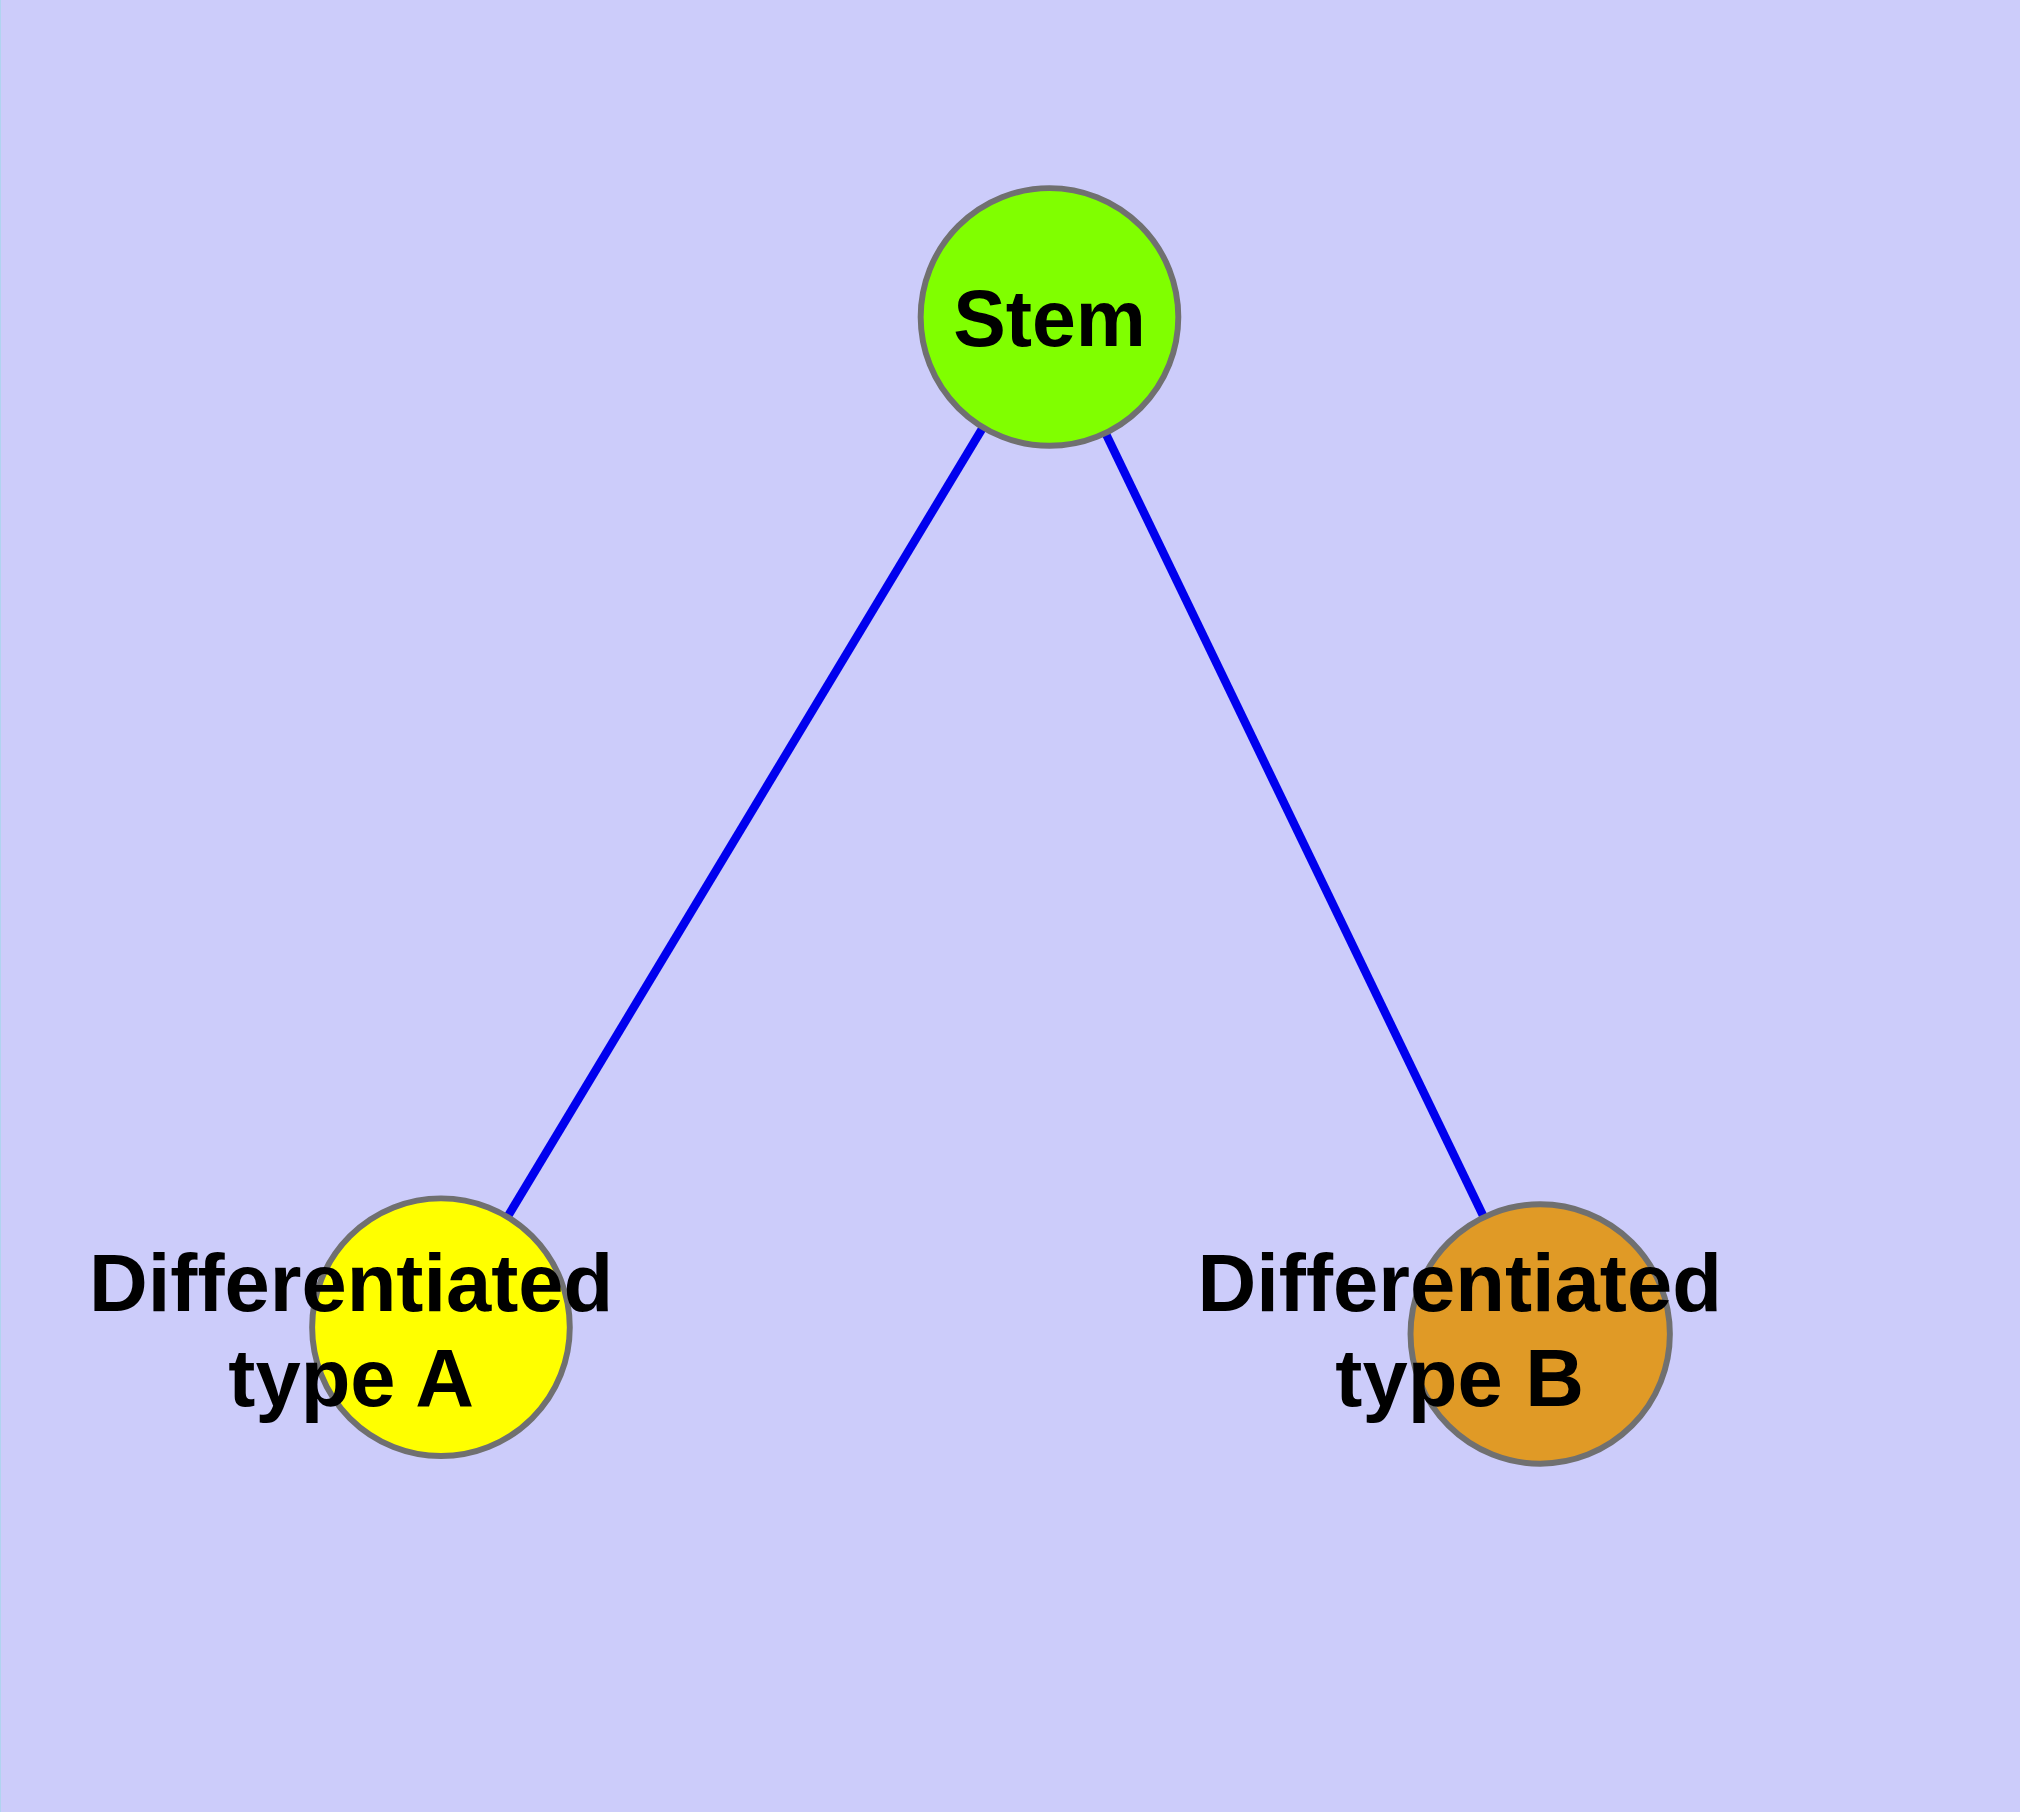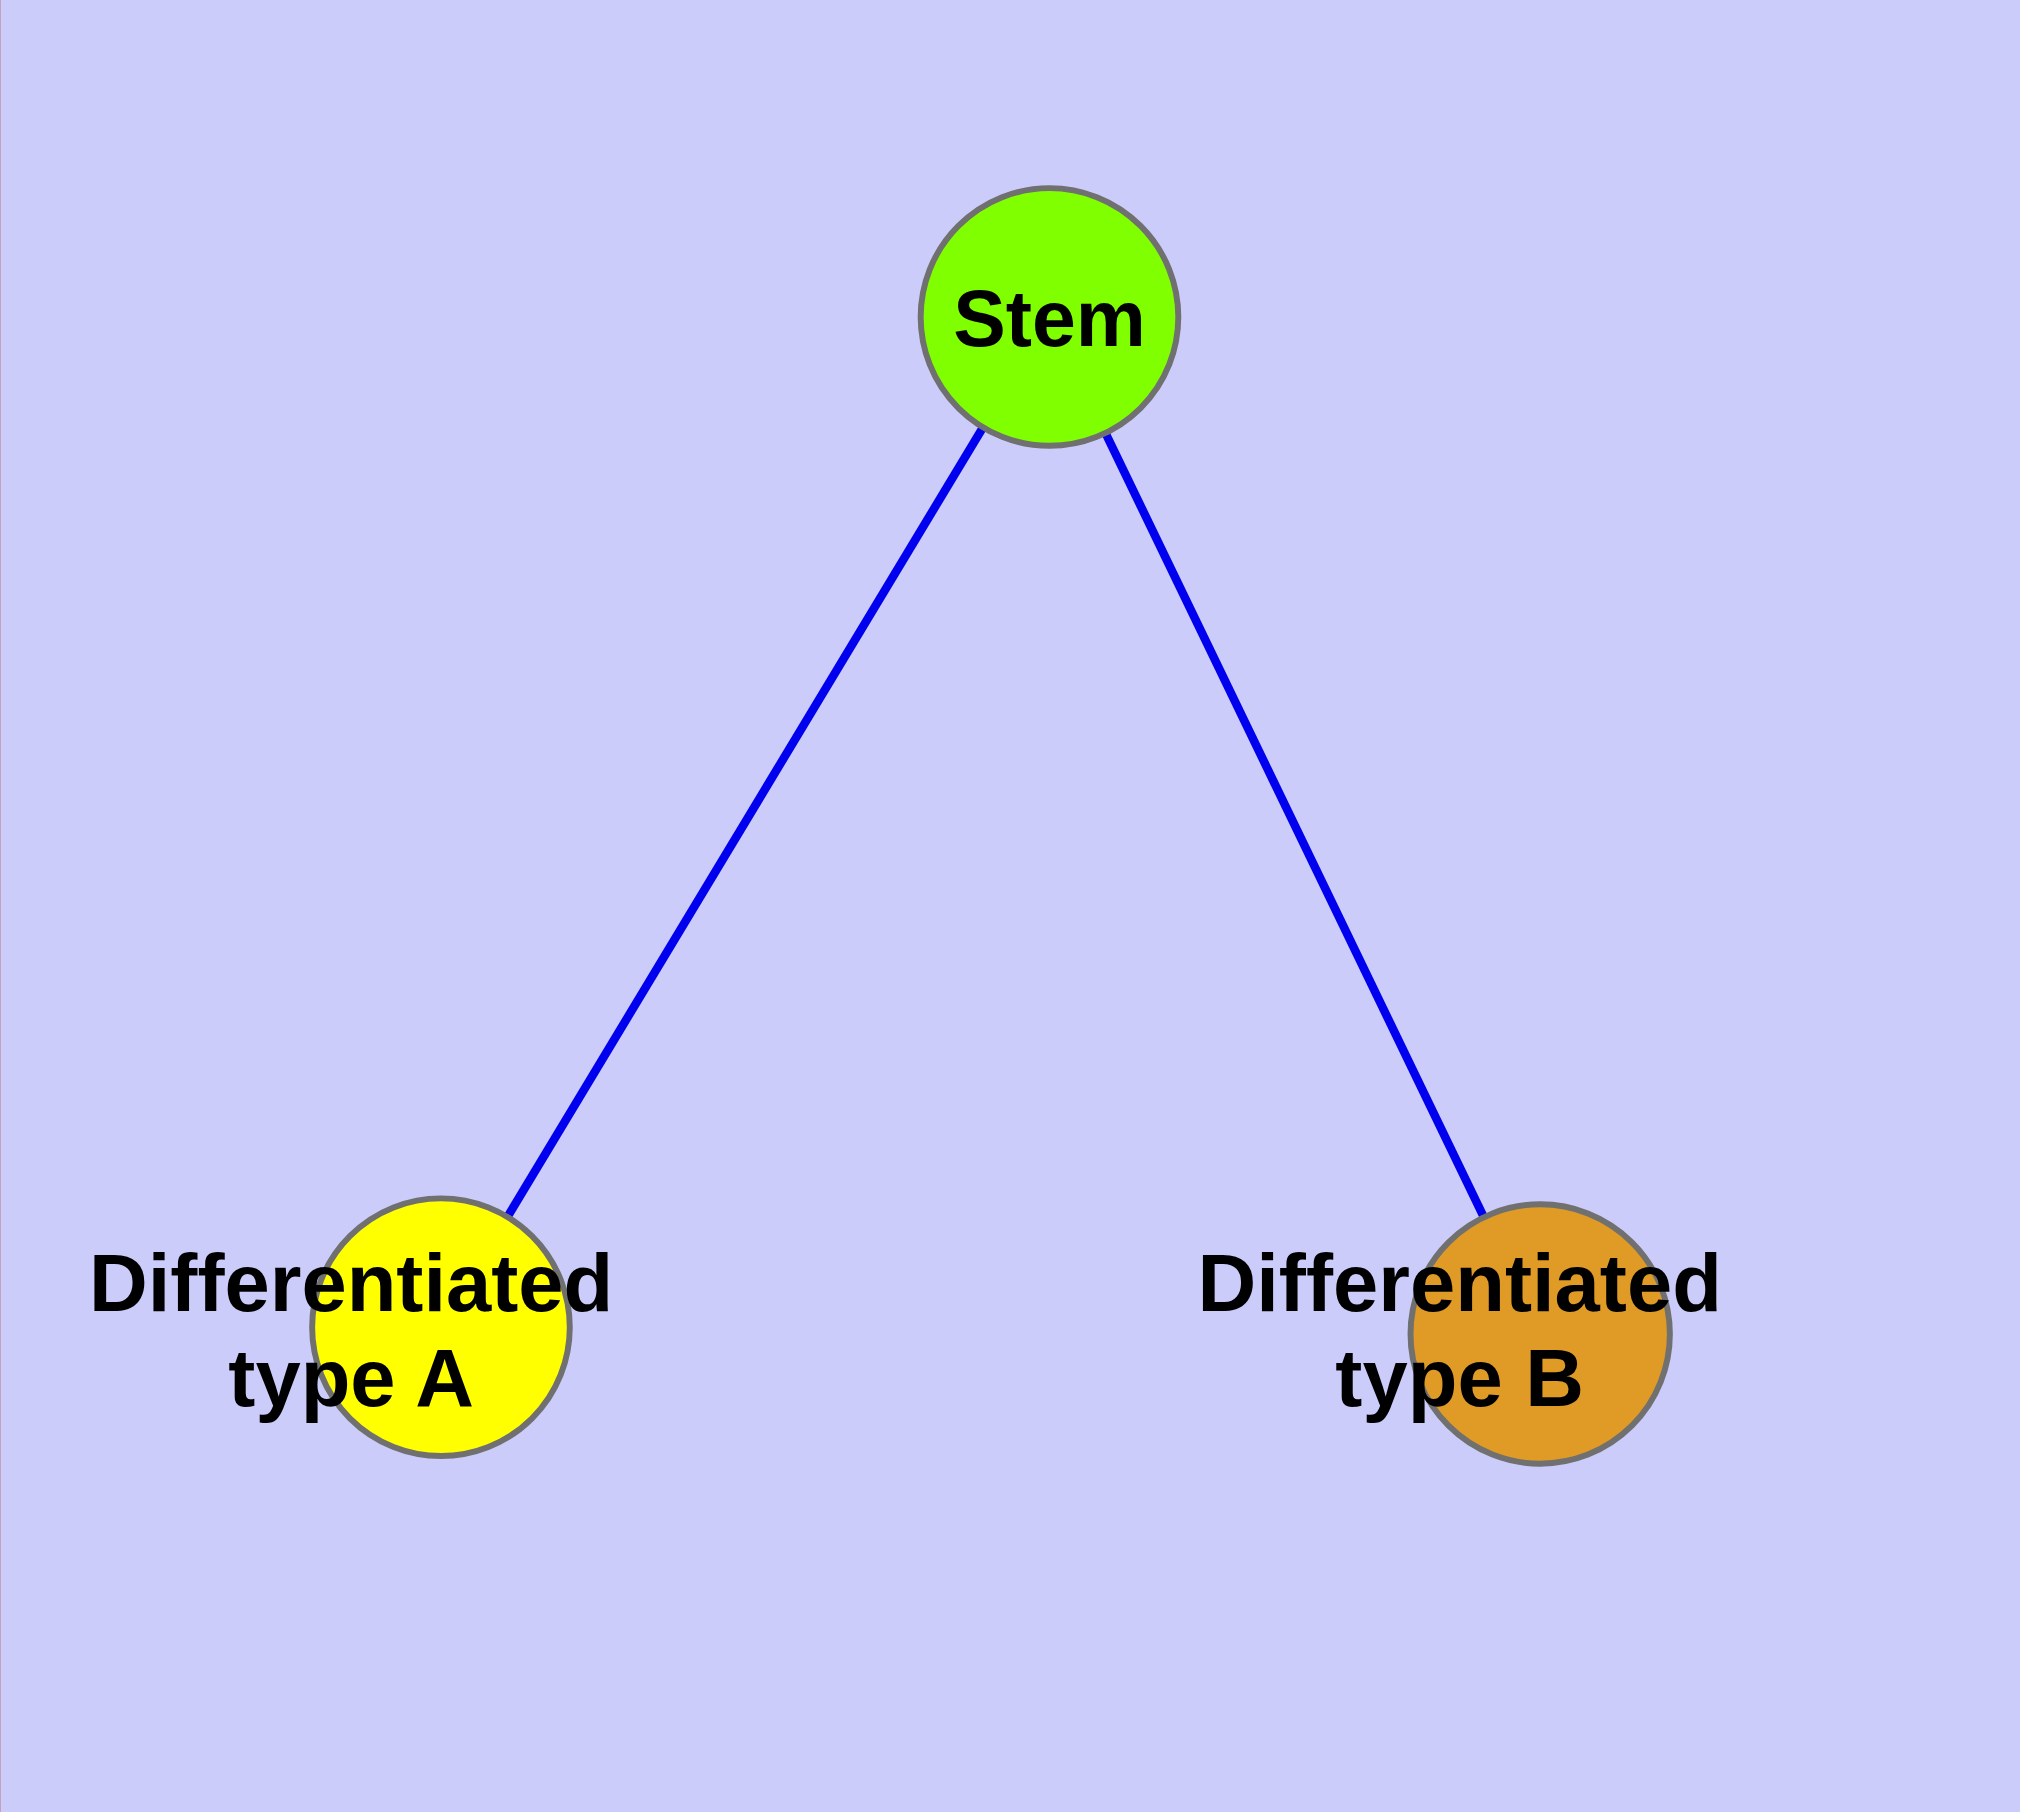--- a/index.html
+++ b/index.html
@@ -39,21 +39,21 @@
   .label-stem {
     font-size: 93px;
   }
   .label-diff {
     font-size: 96px;
   }
 </style>
 </head>
 <body style="background: rgb(204, 204, 250);">
 
-<div id="canvas" style="background: #b91c1c; text-align: right;">
+<div id="canvas" style="background: #5eead4; text-align: right;">
   <svg id="graph-svg" viewBox="0 0 2384 2138" xmlns="http://www.w3.org/2000/svg">
 
     <rect id="bg-rect" x="0" y="0" width="2384" height="2138" fill="#ccccfa"></rect>
 
     <g id="edges-layer">
       <line class="edge-line" id="edge-stem-diff-a" x1="1238" y1="374" x2="520" y2="1566" stroke="#0000ee" stroke-width="10"></line>
       <line class="edge-line" id="edge-stem-diff-b" x1="1238" y1="374" x2="1817" y2="1574" stroke="#0000ee" stroke-width="10"></line>
     </g>
 
     <g id="nodes-layer">

